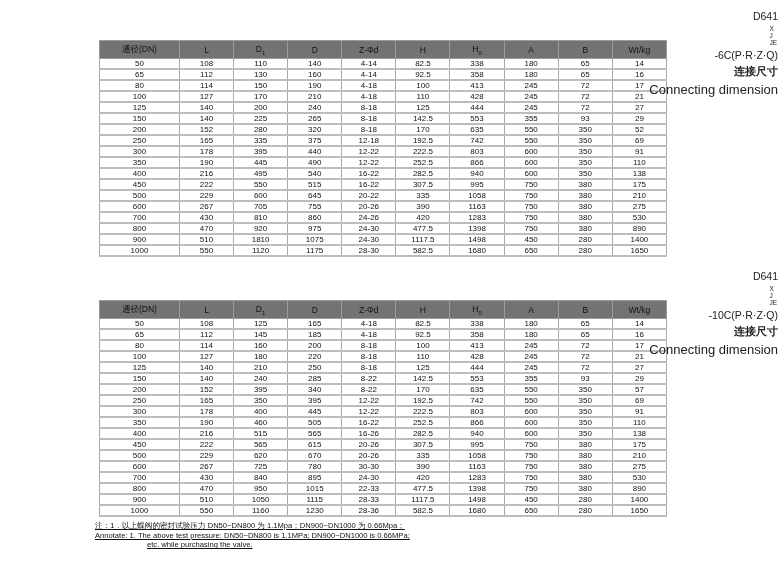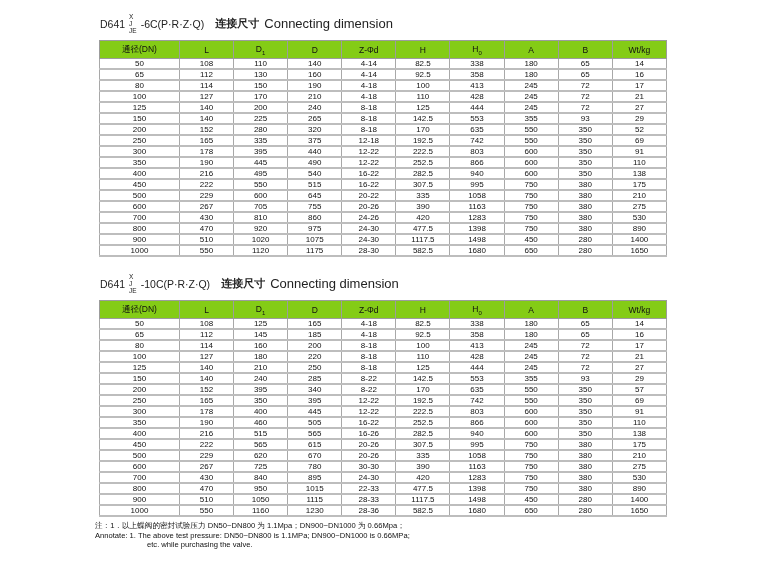--- a/index.html
+++ b/index.html
@@ -5,56 +5,56 @@
   html,body{margin:0;padding:0;}
   body{
     width:778px;height:588px;background:#ffffff;
     font-family:"Liberation Sans","DejaVu Sans",sans-serif;
     color:#1c1c1c;overflow:hidden;
   }
   .content{padding:8px 0 0 99px;}
 
   
   .title-row{
-    display:flex;align-items:center;gap:3px;
-    font-size:10.5px;height:27px;margin:2px 0 3px 1px;color:#222;
+    display:flex;align-items:flex-end;gap:3px;
+    font-size:10.5px;height:27px;margin:2px 0 3px 1px;color:#222;flex-direction:column;
   }
   .stack{
     display:inline-flex;flex-direction:column;align-items:flex-start;
     font-size:6.5px;line-height:7px;margin:0 1px;
   }
   .cn-title{font-weight:bold;font-size:11px;margin-left:8px;}
   .en-title{font-size:13px;margin-left:2px;}
 
   
   table.dim-table{
     border-collapse:collapse;table-layout:fixed;
     width:568px;font-size:8px;
     border-top:1px solid #9c9c9c;
     border-bottom:2px solid #bcd98f;
   }
   table.dim-table th{
-    background:#84cc16;
+    background:#737373;
     border:1px solid #9c9c9c;
     height:17px;font-weight:normal;font-size:8.5px;
     padding:0;text-align:center;color:#111;
   }
   table.dim-table td{
     border-left:1px solid #a8a8a8;
     border-right:1px solid #a8a8a8;
     border-bottom:2px solid #bdbdbd;
     height:8.6px;padding:0;text-align:center;color:#111;
   }
   table.dim-table col.c-dn{width:14.1%;}
   sub{font-size:6px;}
 
   .spacer{height:11px;}
 
   
-  .notes{margin-top:4px;margin-left:-4px;font-size:7.6px;line-height:9.7px;color:#111;}
+  .notes{margin-top:4px;margin-left:-4px;font-size:7.6px;line-height:9.7px;color:#111;text-decoration:underline;}
   .note-line{white-space:nowrap;}
   .cn-sub{padding-left:16px;}
   .en-sub{padding-left:45px;}
   .en-cont{padding-left:52px;}
 </style>
 </head>
 <body>
 
 <div class="content">
 
@@ -286,21 +286,21 @@
           <td>24-30</td>
           <td>477.5</td>
           <td>1398</td>
           <td>750</td>
           <td>380</td>
           <td>890</td>
         </tr>
         <tr>
           <td>900</td>
           <td>510</td>
-          <td>1020</td>
+          <td>1810</td>
           <td>1075</td>
           <td>24-30</td>
           <td>1117.5</td>
           <td>1498</td>
           <td>450</td>
           <td>280</td>
           <td>1400</td>
         </tr>
         <tr>
           <td>1000</td>

